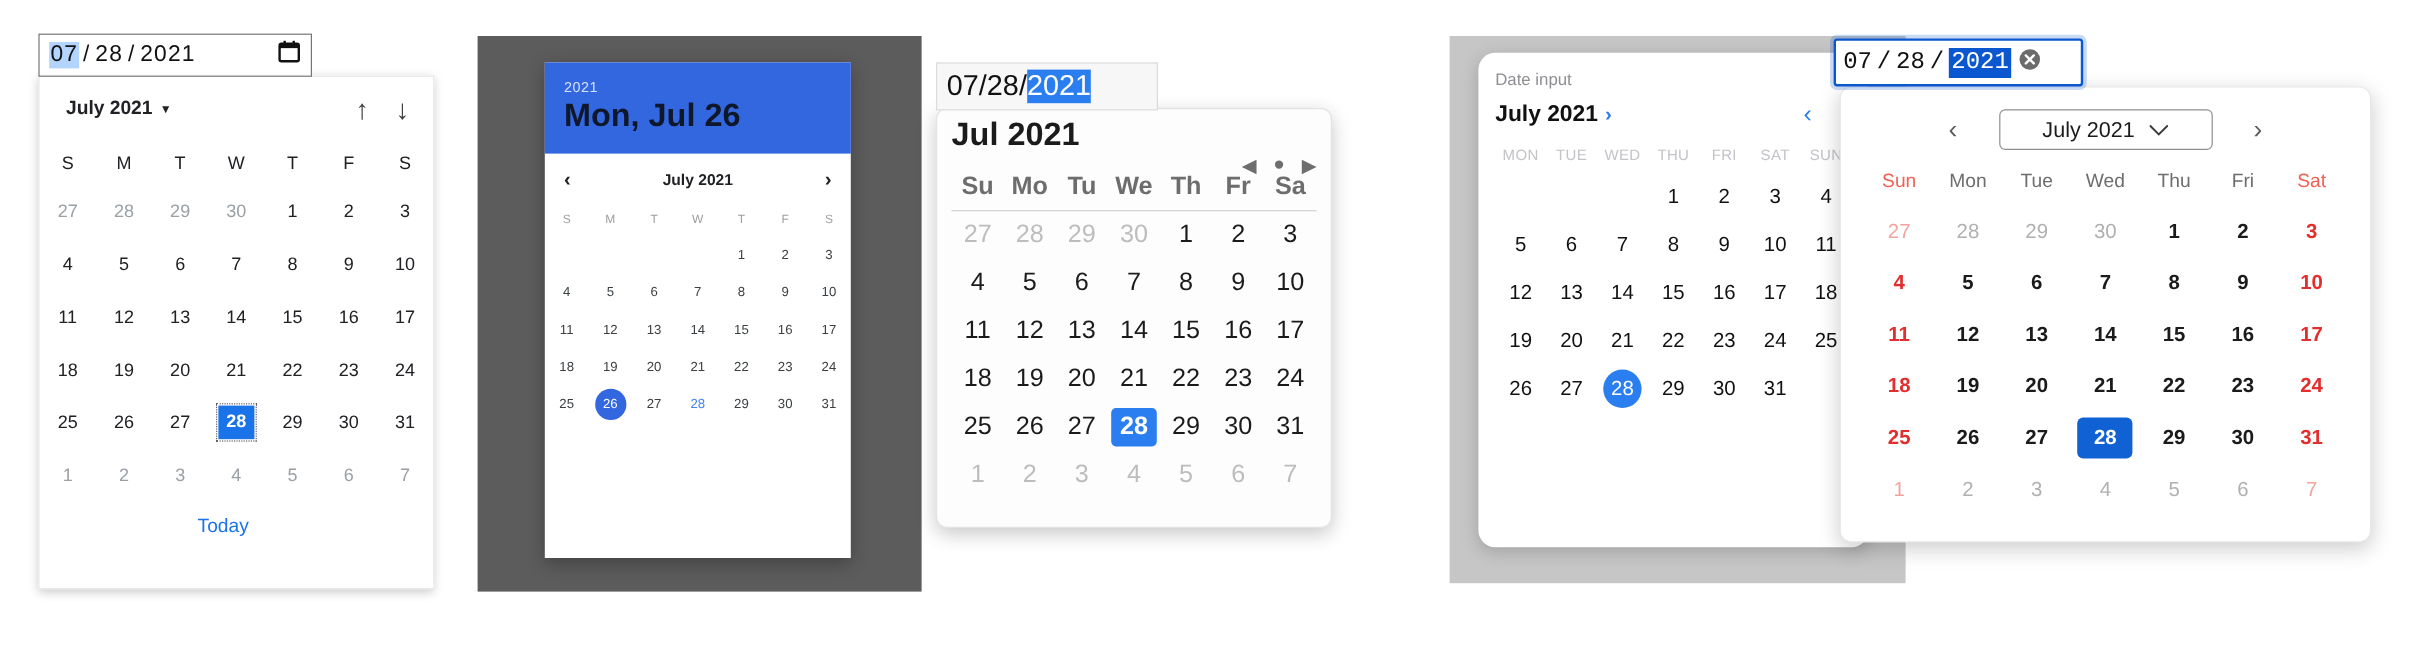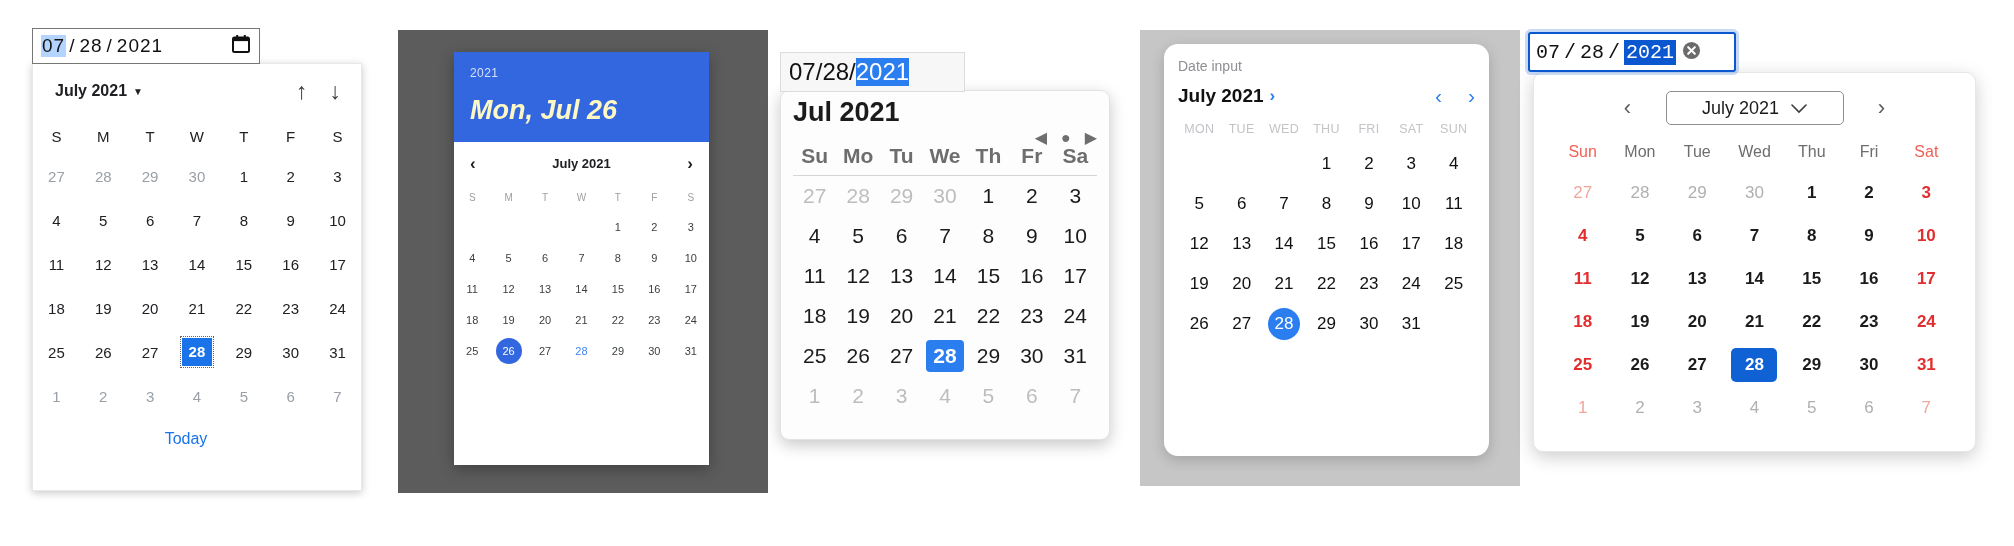--- a/index.html
+++ b/index.html
@@ -58,21 +58,21 @@
   
   #p2 { position:absolute; left:398px; top:30px; width:370px; height:463px; }
   #p2 .scrim { position:absolute; inset:0; background:#5c5c5c; }
   #p2 .dialog {
     position:absolute; left:56px; top:22px; width:255px; height:413px;
     background:#fff; box-shadow:0 4px 14px rgba(0,0,0,0.3);
     display:flex; flex-direction:column;
   }
   #p2 .m2head { background:#3367e0; padding:14px 16px 16px 16px; }
   #p2 .m2year { color:#d6e0fb; font-size:12px; letter-spacing:.4px; }
-  #p2 .m2date { color:#fef9c3; font-size:27px; font-weight:bold; margin-top:16px; line-height:1.1;font-style:italic; }
+  #p2 .m2date { color:#0f172a; font-size:27px; font-weight:bold; margin-top:2px; line-height:1.1; }
   #p2 .m2nav { display:flex; align-items:center; padding:12px 16px 6px; }
   #p2 .m2navbtn { font-size:17px; font-weight:bold; color:#202124; }
   #p2 .m2navtitle { flex:1; text-align:center; font-size:13px; font-weight:bold; color:#202124; }
   #p2 table { border-collapse:collapse; width:100%; table-layout:fixed; margin-top:4px; }
   #p2 th { font-size:10px; font-weight:normal; color:#9e9e9e; height:26px; }
   #p2 td { font-size:11px; color:#3c4043; height:29px; text-align:center; }
   #p2 td .sel {
     display:inline-block; width:26px; height:26px; line-height:26px;
     border-radius:50%; background:#3367e0; color:#fff;
   }
@@ -109,21 +109,21 @@
     height:36px; border-bottom:1px solid #d6d6d6;
   }
   #p3 td { font-size:21px; color:#1b1b1b; height:38px; text-align:center; }
   #p3 td.other { color:#bdbdbd; }
   #p3 td .sel {
     display:inline-block; min-width:34px; height:32px; line-height:32px;
     background:#2b7ef0; color:#fff; font-weight:bold; border-radius:4px; padding:0 2px;
   }
 
   
-  #p4 { position:absolute; left:1140px; top:30px; width:380px; height:456px; }
+  #p4 { position:absolute; left:1208px; top:30px; width:380px; height:456px; }
   #p4 .scrim { position:absolute; inset:0; background:#c6c6c6; }
   #p4 .dialog {
     position:absolute; left:24px; top:14px; width:325px; height:412px;
     background:#fff; border-radius:14px; box-shadow:0 4px 14px rgba(0,0,0,0.18);
     display:flex; flex-direction:column; padding:12px 14px 0 14px; box-sizing:border-box;
   }
   #p4 .p4label { font-size:14px; color:#8e8e93; margin:2px 0 10px 0; }
   #p4 .p4nav { display:flex; align-items:center; margin-bottom:6px; }
   #p4 .p4title { font-size:19px; font-weight:bold; color:#111; }
   #p4 .p4chev { color:#2b7ef0; font-size:17px; font-weight:bold; margin-left:6px; }

